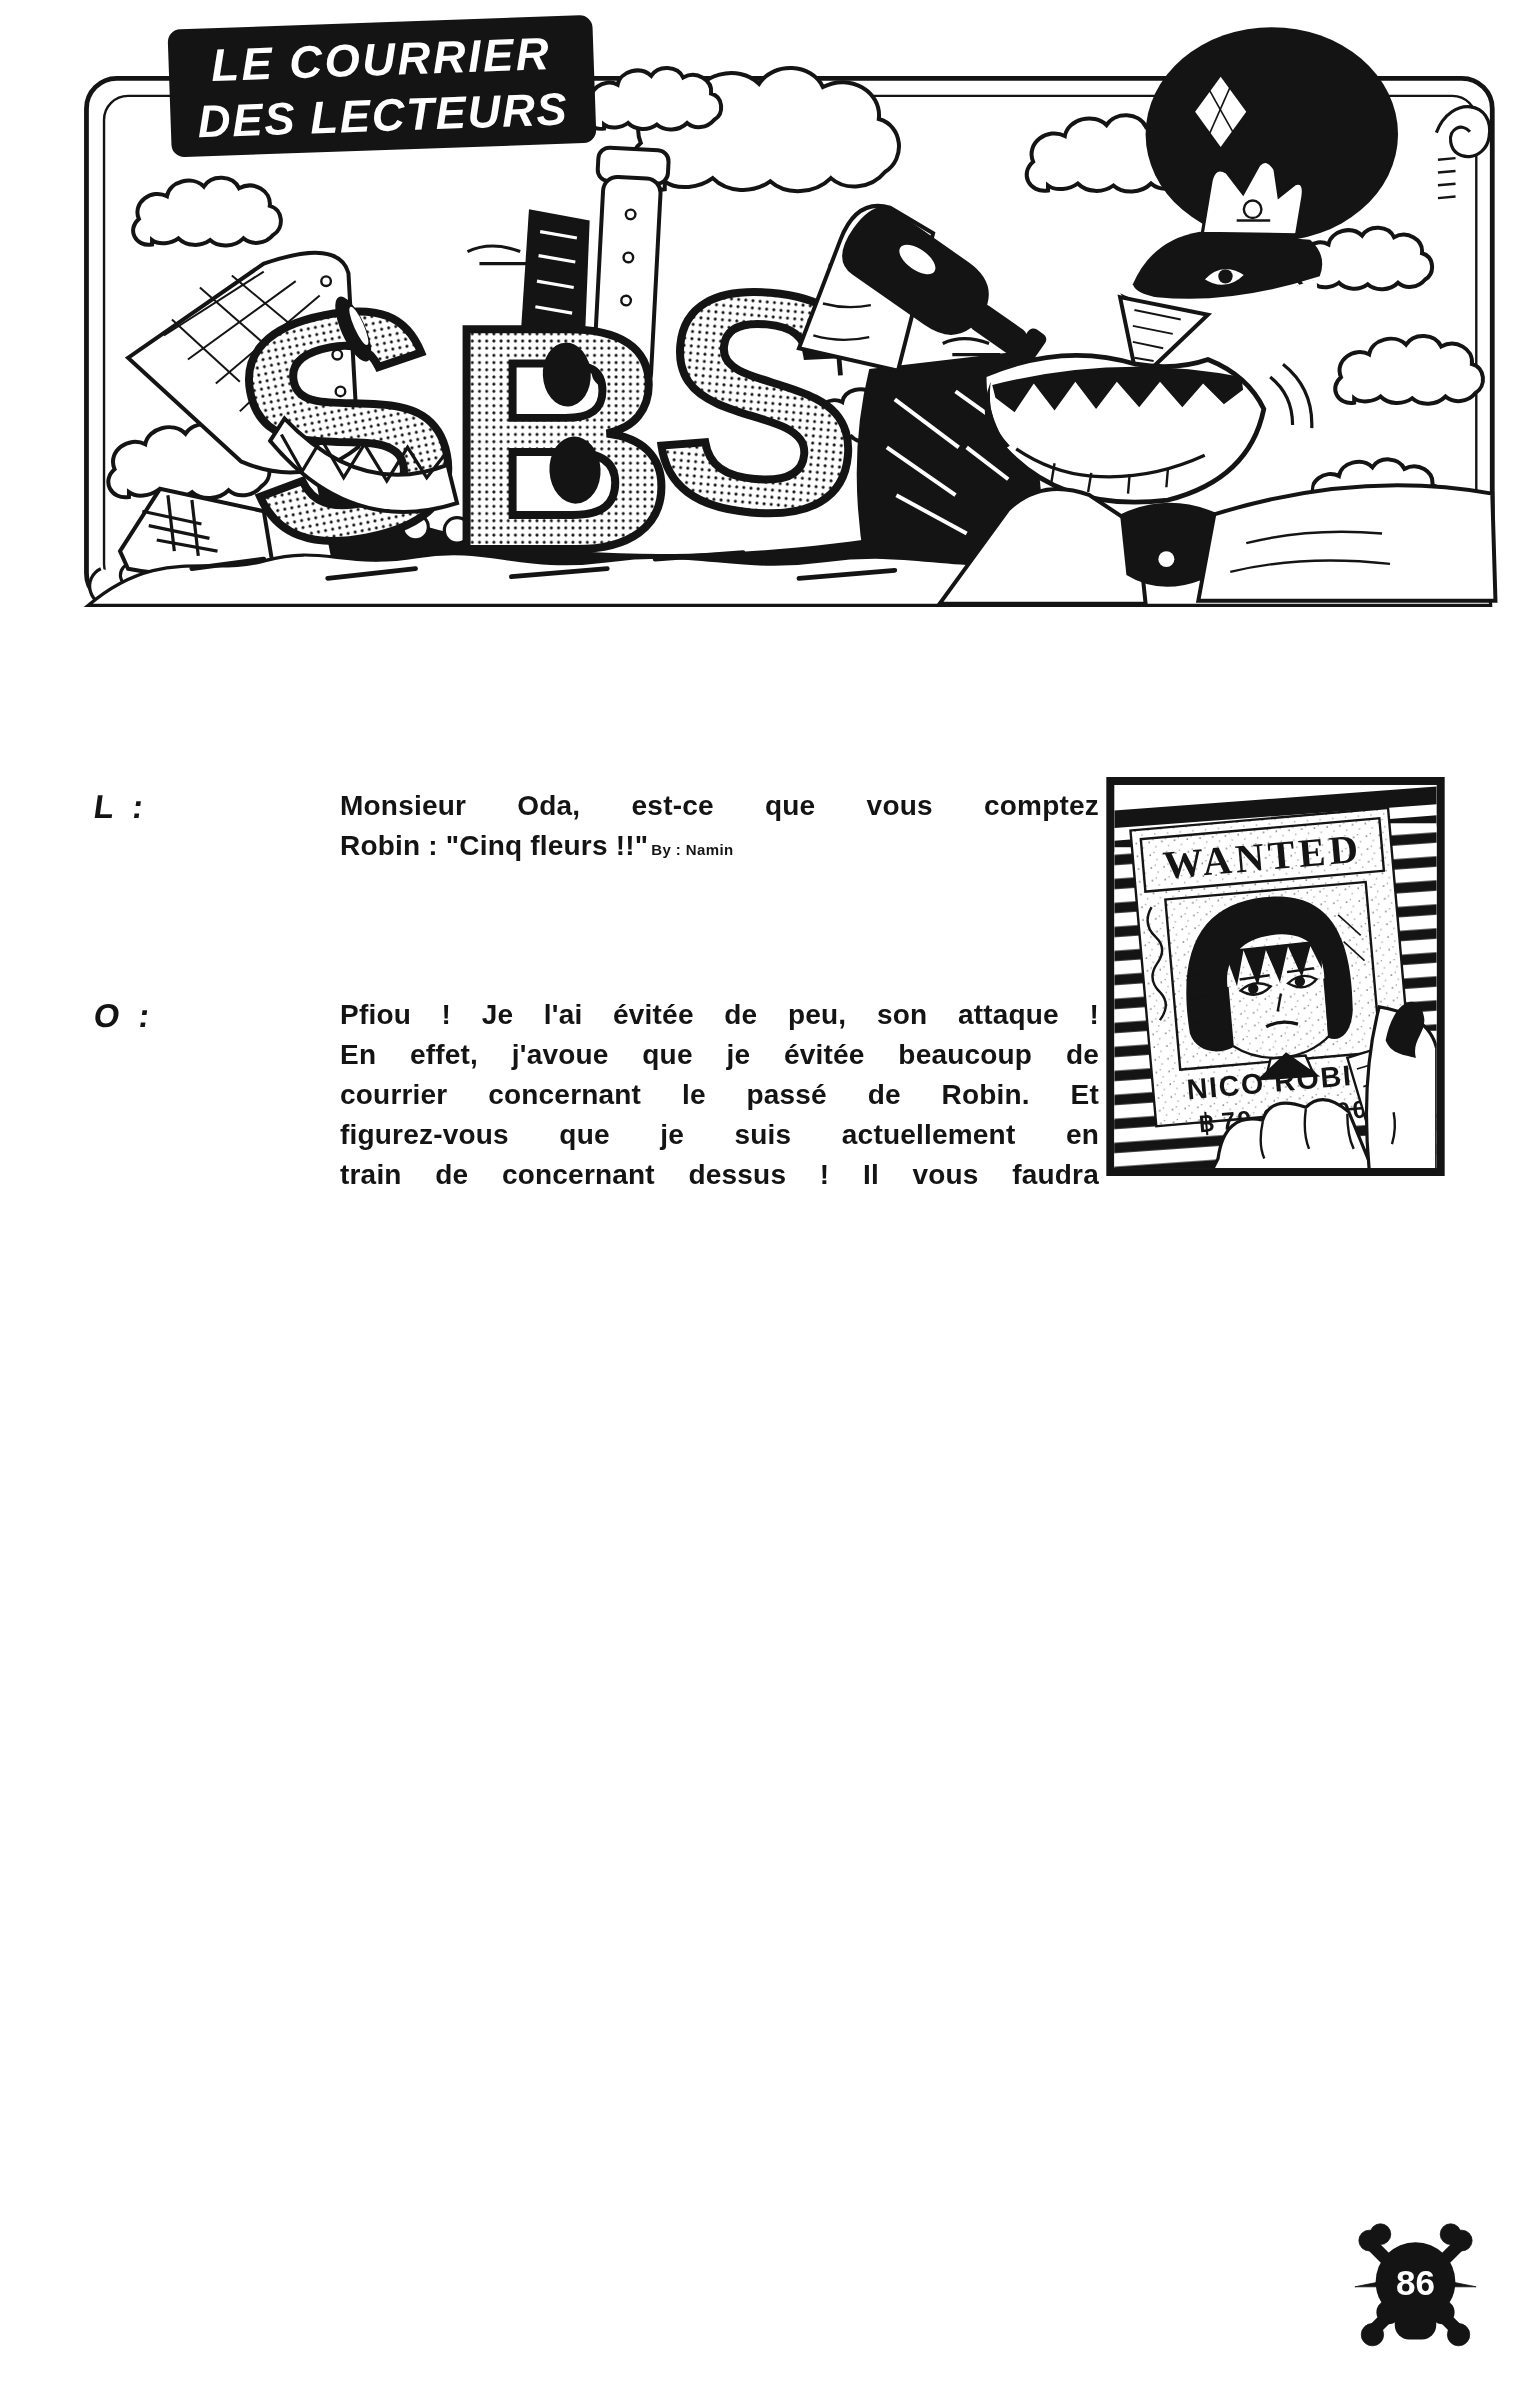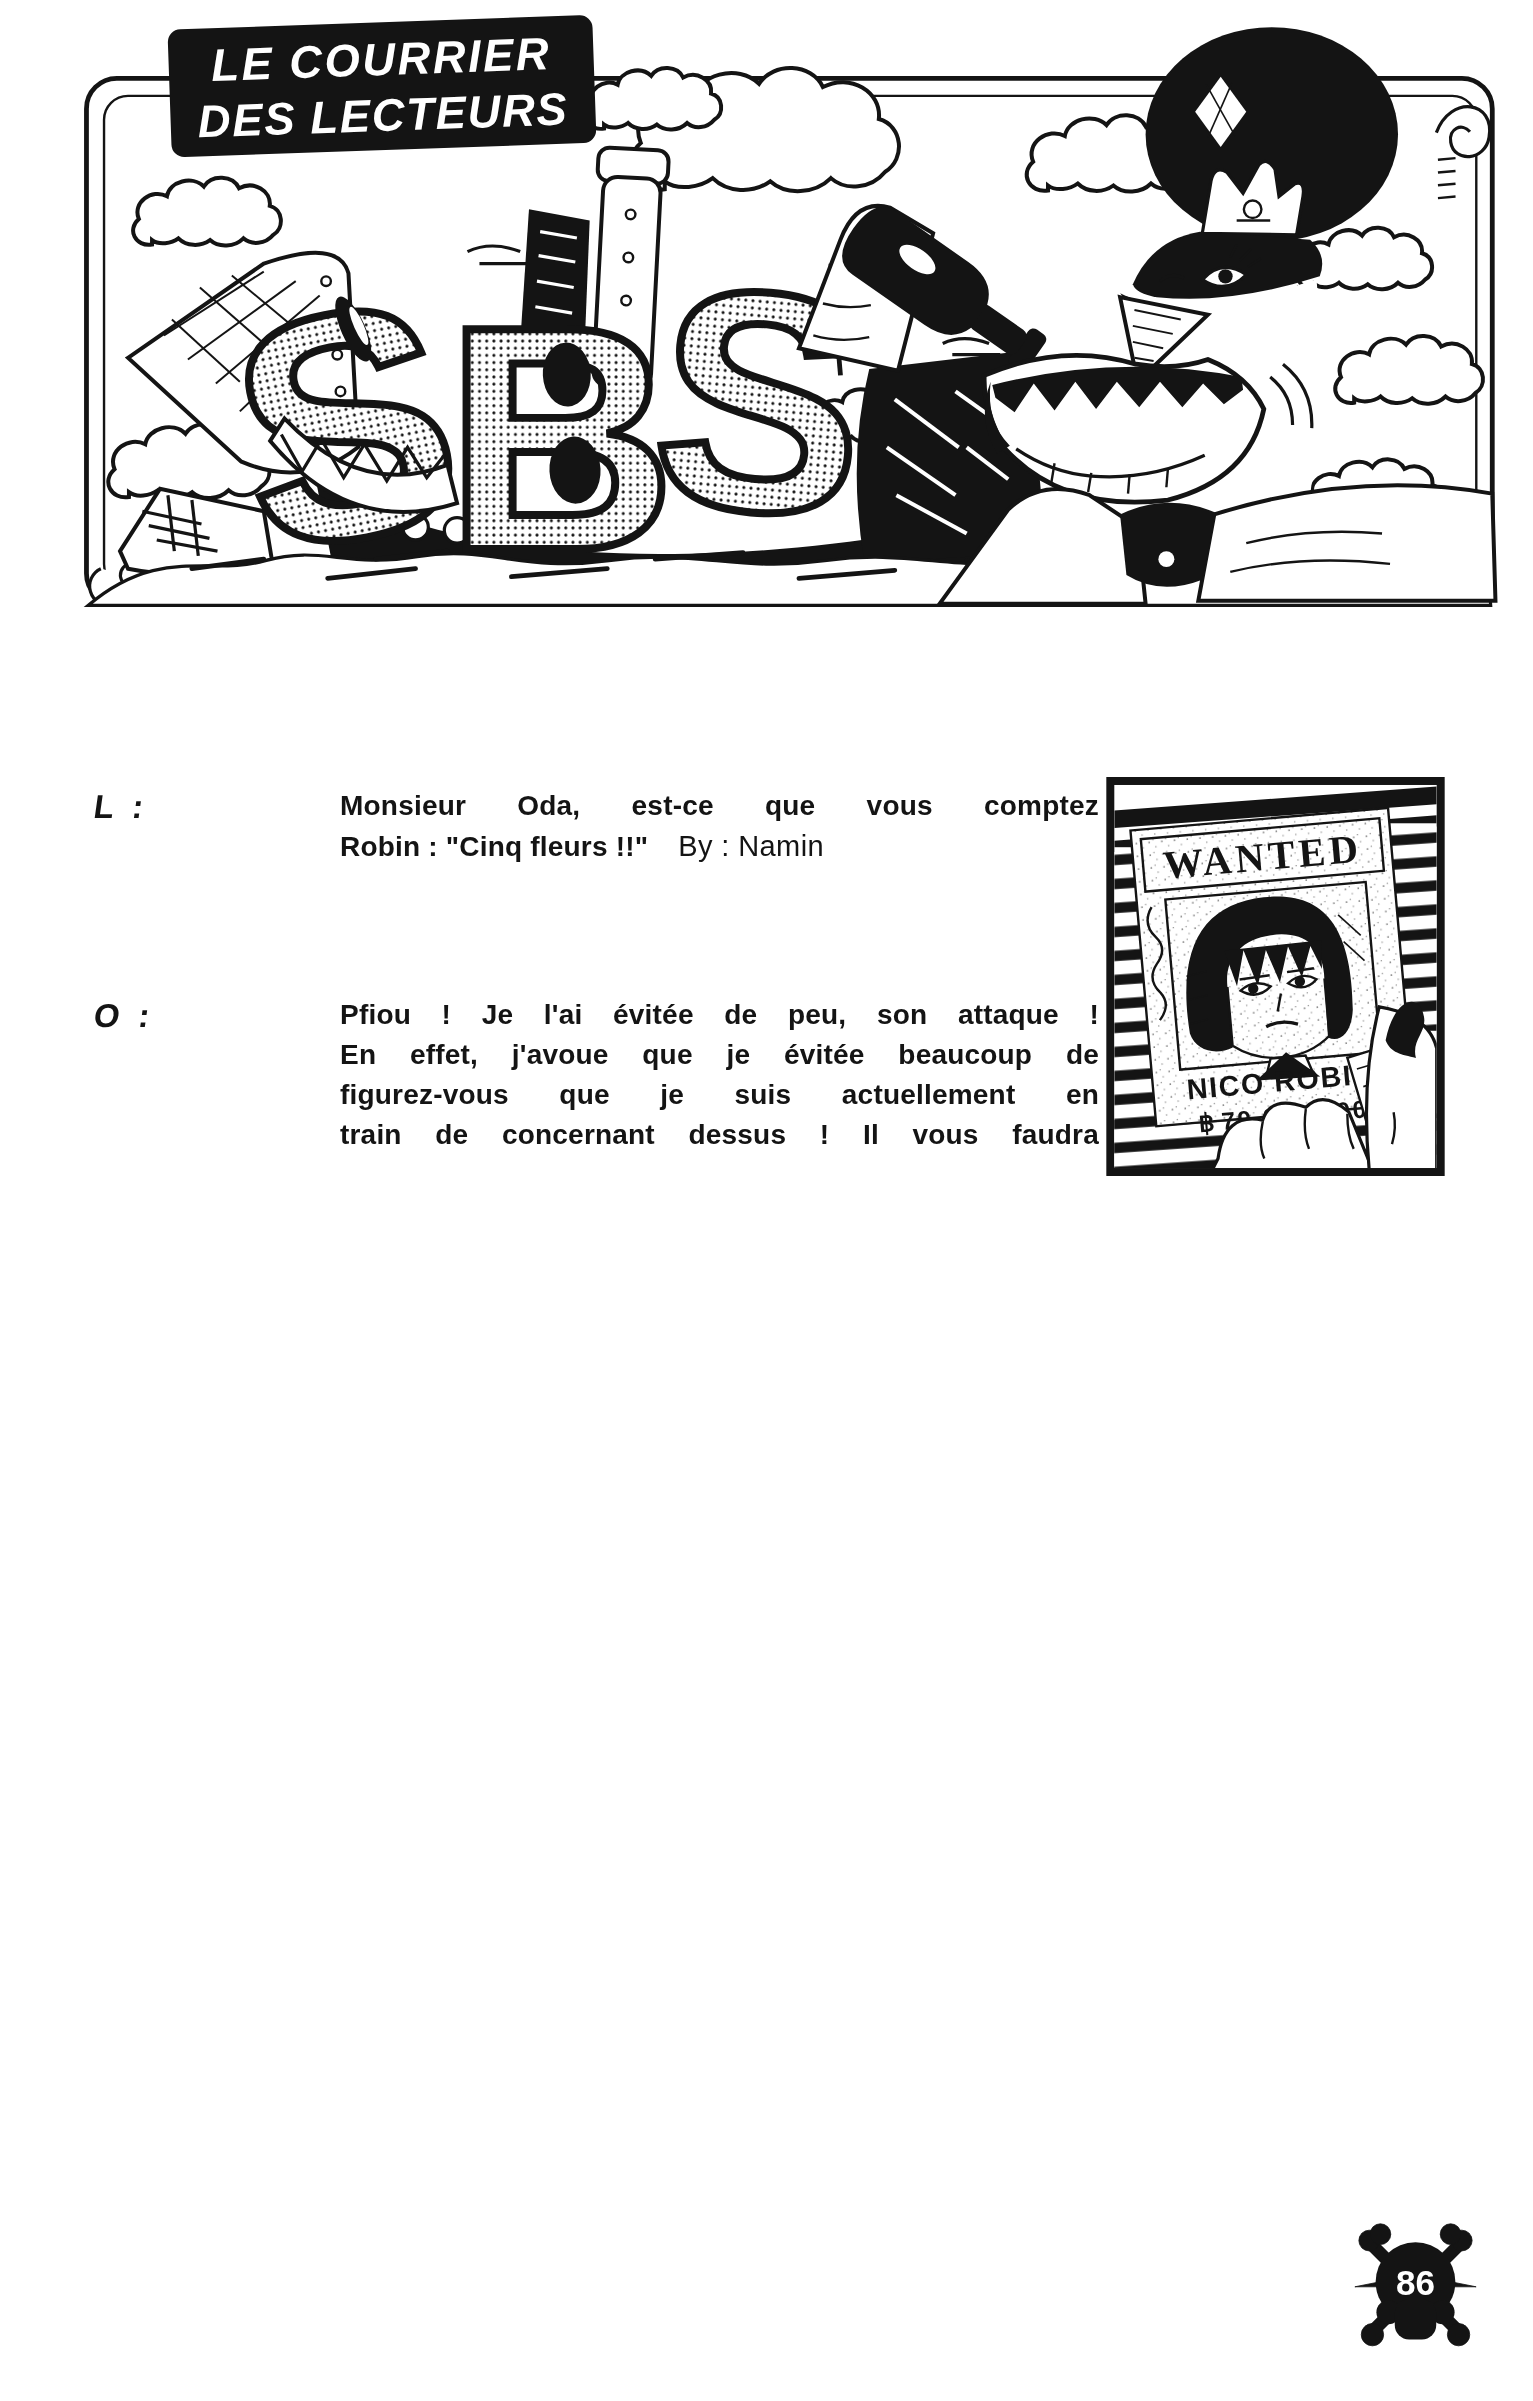--- a/index.html
+++ b/index.html
@@ -18,21 +18,21 @@
     transform:skewX(-8deg);
   }
   .qa-block{
     position:absolute;left:340px;width:759px;
   }
   .qline{
     font-size:28px;font-weight:700;letter-spacing:0.2px;line-height:40px;
     text-align:justify;text-align-last:justify;white-space:nowrap0;
   }
   .qline.last{text-align:left;text-align-last:left;white-space:nowrap;}
-  .credit{font-size:29px;font-weight:400;margin-left:30px;letter-spacing:0.4px;}
+  .credit{font-size:15px;font-weight:700;margin-left:3px;letter-spacing:0.4px;}
   
   #skull-wrap{position:absolute;left:1350px;top:2223px;width:131px;height:134px;}
 </style>
 </head>
 <body>
 
 <svg id="banner" style="left:0;top:0" width="1534" height="639" viewBox="0 0 1920 800">
   <defs>
     <pattern id="ht" width="9" height="9" patternUnits="userSpaceOnUse">
       <rect width="9" height="9" fill="#ffffff"></rect>
@@ -252,20 +252,21 @@
 <div class="qa-label" style="top:788px">L :</div>
 <div class="qa-block" style="top:786px">
   <div class="qline">Monsieur Oda, est-ce que vous comptez</div>
   <div class="qline last"><span>Robin : "Cinq fleurs !!"</span><span class="credit">By : Namin</span></div>
 </div>
 
 <div class="qa-label" style="top:997px">O :</div>
 <div class="qa-block" style="top:995px">
   <div class="qline">Pfiou ! Je l'ai évitée de peu, son attaque !</div>
   <div class="qline">En effet, j'avoue que je évitée beaucoup de</div>
+  <div class="qline">courrier concernant le passé de Robin. Et</div>
   <div class="qline">figurez-vous que je suis actuellement en</div>
   <div class="qline">train de concernant dessus ! Il vous faudra</div>
 </div>
 
 <svg id="poster" style="left:1106px;top:777px" width="339" height="399" viewBox="0 0 424 500">
   <defs>
     <pattern id="slats" width="24" height="30" patternUnits="userSpaceOnUse" patternTransform="rotate(-4)">
       <rect width="24" height="30" fill="#ffffff"></rect>
       <rect y="8" width="24" height="13" fill="#141414"></rect>
     </pattern>

